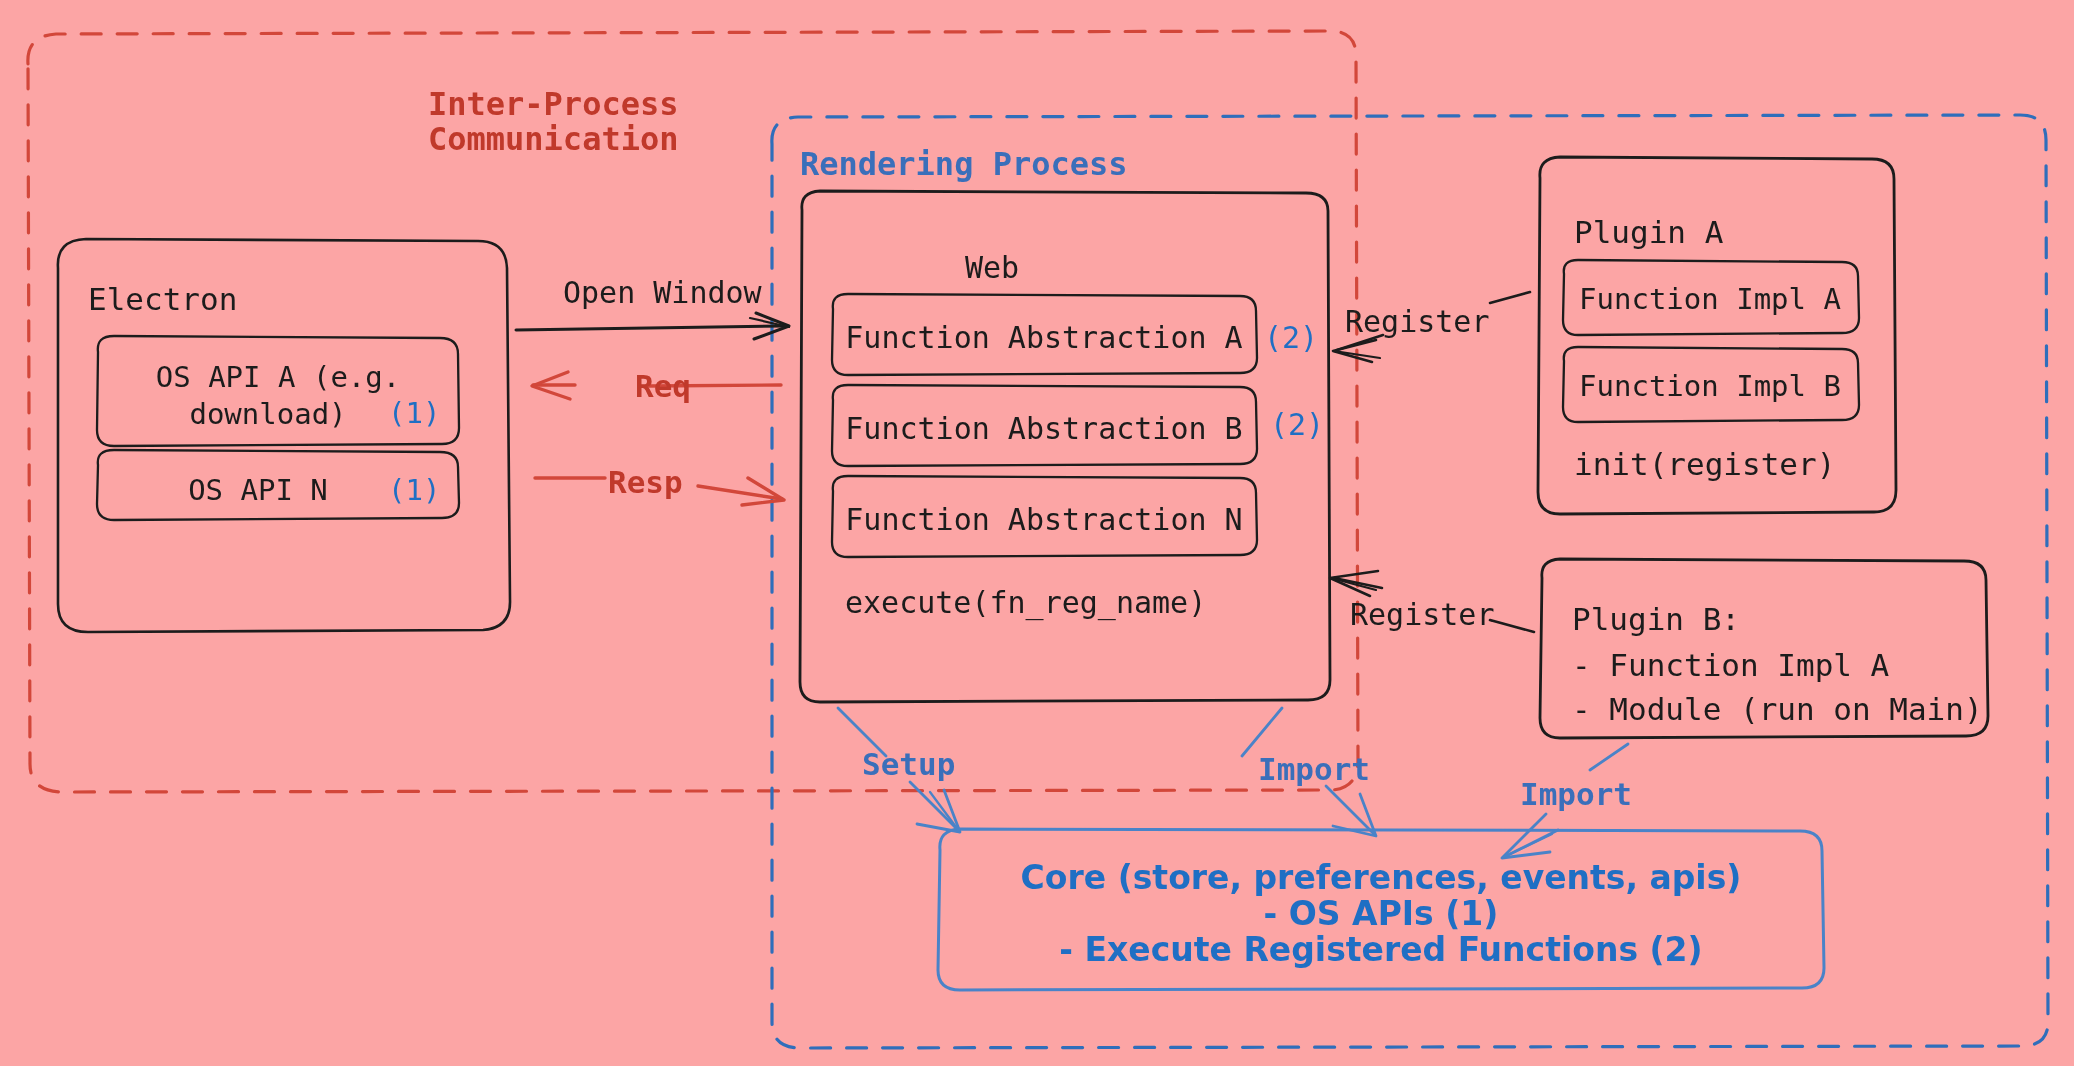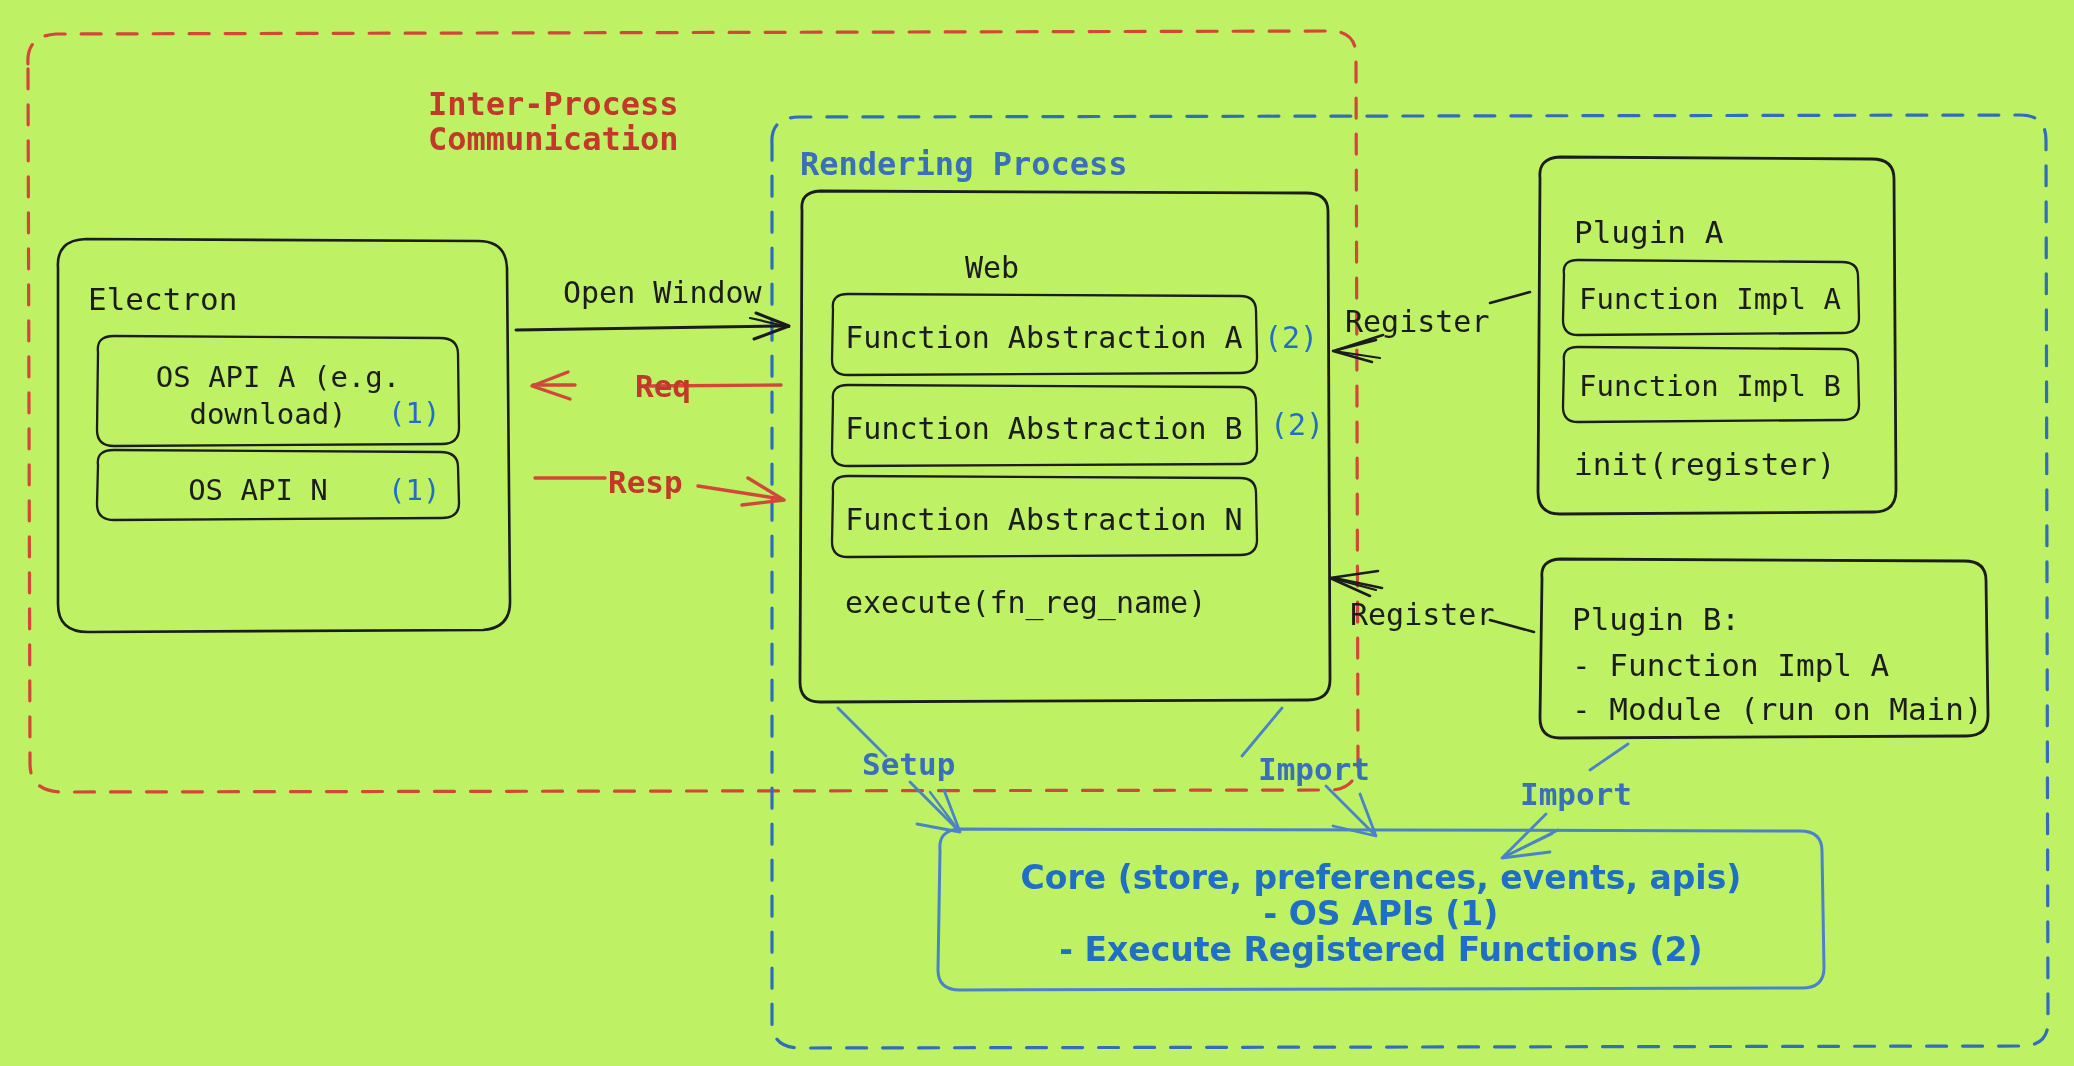--- a/index.html
+++ b/index.html
@@ -4,21 +4,21 @@
 <style>
   html, body {
     margin: 0;
     padding: 0;
     background: #ffffff;
   }
   #stage {
     position: relative;
     width: 2074px;
     height: 1066px;
-    background: #bef264;
+    background: #fca5a5;
     overflow: hidden;
     font-family: "DejaVu Sans Mono", monospace;
   }
   #stage svg {
     position: absolute;
     top: 0; left: 0;
     width: 2074px;
     height: 1066px;
   }
   .mono {

